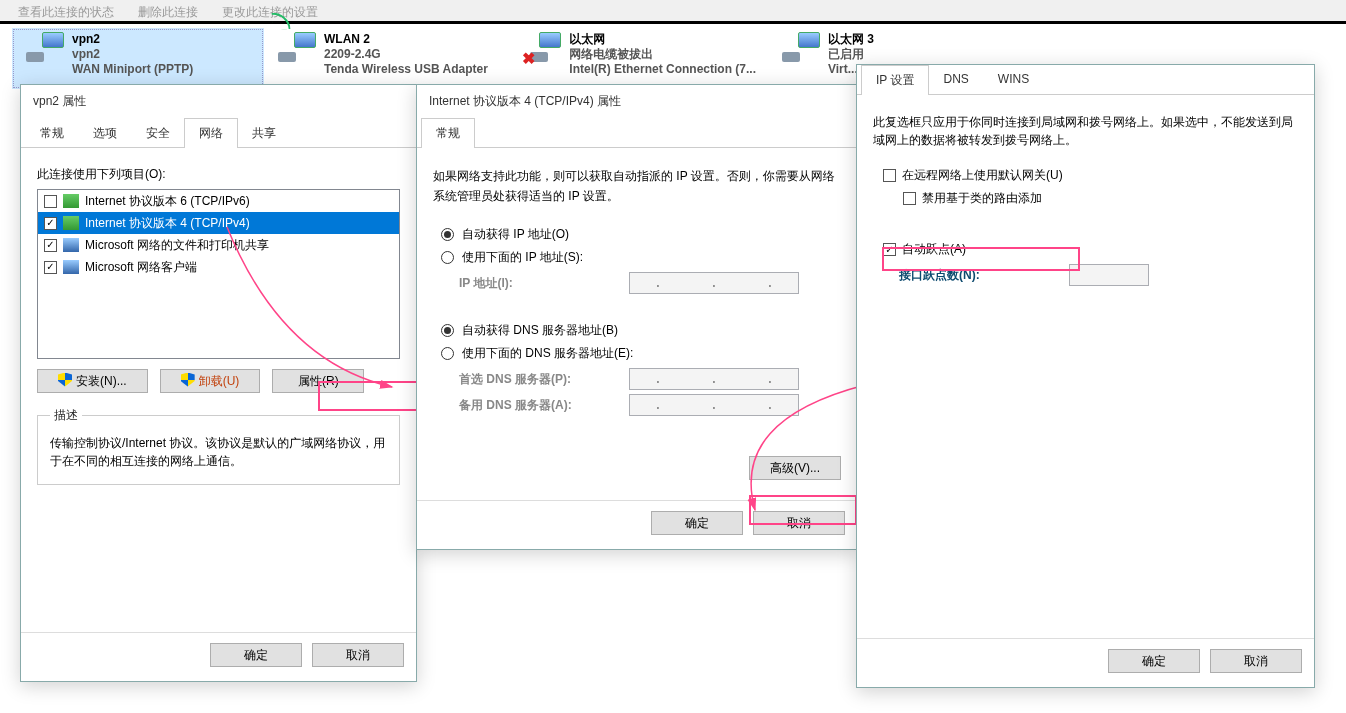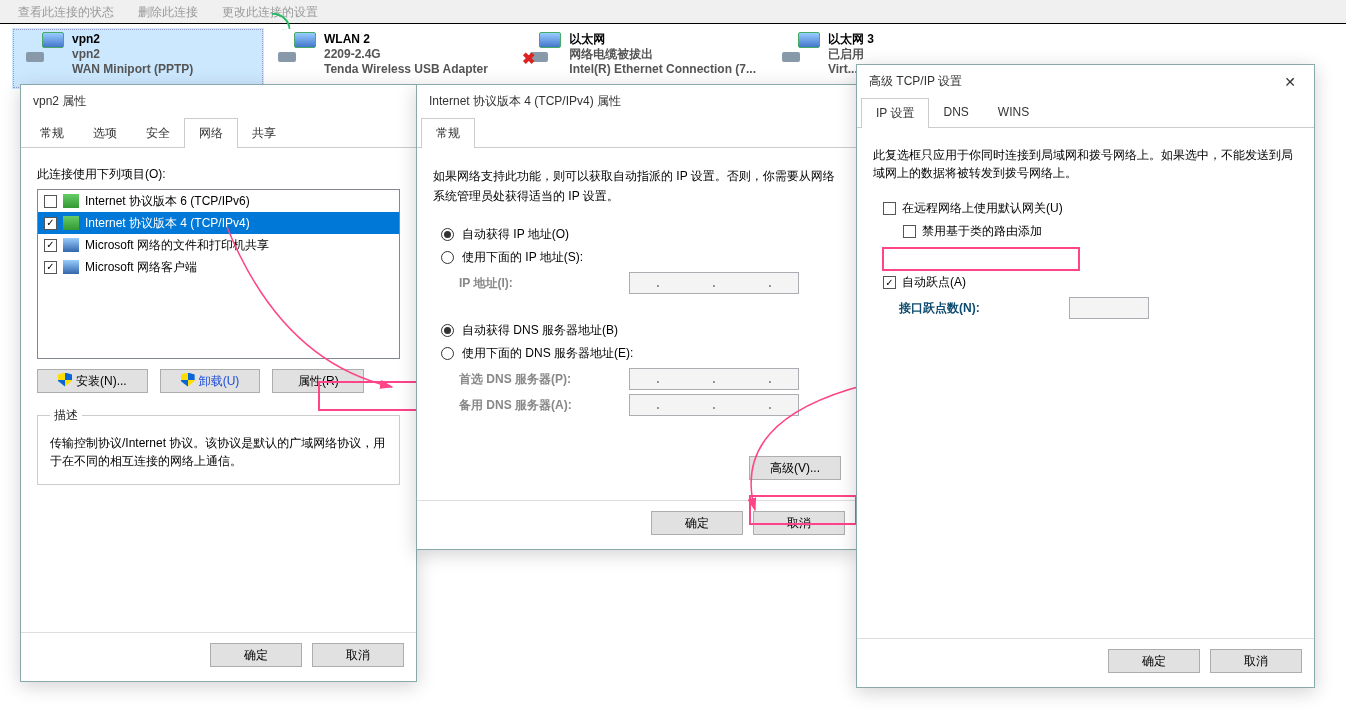--- a/index.html
+++ b/index.html
@@ -1,18 +1,18 @@
 <!DOCTYPE html>
 <html><head>
 <meta charset="utf-8">
 <style>
 * { box-sizing: border-box; font-family: "Microsoft YaHei", "Segoe UI", sans-serif; font-size: 12px; }
 body { margin: 0; background: #fff; width: 1346px; height: 713px; position: relative; overflow: hidden; }
 
-.top-bar { height: 24px; background: #f0f0f0; display:flex; gap:24px; padding:4px 18px; color:#999; border-bottom:1px solid #000000;}
+.top-bar { height: 24px; background: #f0f0f0; display:flex; gap:24px; padding:4px 18px; color:#999; border-bottom:3px solid #000000;}
 .adapters { display:flex; gap:0; padding:4px 0 0 12px; }
 .adapter { display:flex; gap:8px; padding:4px 12px 12px; width:252px; align-items:flex-start; }
 .adapter.sel { background:#cce8ff; outline:1px dotted #99c; outline-offset:-2px;}
 .adapter-icon { width:40px; height:36px; position:relative; }
 .adapter .lines div:first-child { color:#000; }
 .adapter .lines div { color:#555; white-space:nowrap; overflow:hidden; text-overflow:ellipsis; max-width:190px; line-height:15px;font-weight:bold; }
 
 .icon-monitor { width:22px; height:16px; border:1px solid #4a6; background:linear-gradient(#9cf,#47c); border-radius:2px; position:absolute; right:0; top:0;}
 .icon-plug { width:18px; height:10px; background:#89a; position:absolute; left:2px; bottom:6px; border-radius:2px;}
 .icon-wifi::after{content:""; position:absolute; left:-4px; bottom:2px; width:16px; height:16px; border:2px solid #2b6; border-left:none; border-bottom:none; border-radius:0 100% 0 0; transform:rotate(-5deg);}
@@ -22,21 +22,21 @@
 .dialog-title { padding:8px 12px; font-size:12px; color:#333; display:flex; justify-content:space-between; align-items:center;}
 .close-x { font-size:14px; color:#333; padding:0 6px;}
 .tabs { display:flex; border-bottom:1px solid #ccc; padding:0 4px;}
 .tab { padding:6px 14px 5px; border:1px solid transparent; border-bottom:none; margin-right:-1px; background:#fff; color:#333;}
 .tab.active { border-color:#ccc; position:relative;}
 .tab.active::after{content:"";position:absolute;left:0;right:0;bottom:-1px;height:1px;background:#fff;}
 .dlg-body { padding:18px 16px 10px; }
 .btnrow { display:flex; justify-content:flex-end; gap:10px; padding:10px 12px 14px; border-top:1px solid #ddd;}
 button { height:24px; padding:0 20px; background:#e1e1e1; border:1px solid #adadad; }
 button.wide{min-width:92px;}
-button:disabled{color:#1d4ed8;}
+button:disabled{color:#c2410c;}
 fieldset{ border:1px solid #ccc; padding:10px 12px 14px; margin:0;}
 legend{ padding:0 4px; color:#222;}
 
 .list { border:1px solid #828790; height:170px; margin-top:6px; background:#fff; overflow:hidden;}
 .li { display:flex; align-items:center; gap:6px; padding:2px 6px; line-height:18px;}
 .li.sel{ background:#0078d7; color:#fff;}
 .cb{ width:13px;height:13px; border:1px solid #555; display:inline-flex; align-items:center; justify-content:center; font-size:10px; background:#fff; color:#000;}
 .li-ic{width:16px;height:14px;display:inline-block;}
 .ic-net{background:linear-gradient(#6c6,#393);}
 .ic-pc{background:linear-gradient(#9cf,#36a);}
@@ -237,24 +237,20 @@
   </div>
 </div>
 
 <div class="hl-box" style="left:749px; top:495px; width:108px; height:30px;"></div>
 
 <svg class="arrow" style="left:670px; top:380px;" width="220" height="160">
   <path d="M195,5 Q 60 40 85 130" stroke="#f48" stroke-width="1.5" fill="none" marker-end="url(#ah1)"></path>
 </svg>
 
 <div class="dialog" style="left:856px; top:64px; width:459px; height:624px;">
-  <div class="dialog-title">
-    <span>高级 TCP/IP 设置</span>
-    <span class="close-x">✕</span>
-  </div>
   <div class="tabs" id="d3tabs">
       <div class="tab active">IP 设置</div>
       <div class="tab">DNS</div>
       <div class="tab">WINS</div>
     </div>
   <div class="dlg-body">
     <div style="line-height:18px;">此复选框只应用于你同时连接到局域网和拨号网络上。如果选中，不能发送到局域网上的数据将被转发到拨号网络上。</div>
 
     <div style="margin:18px 0 0 0;">
       <div class="chk-line">

